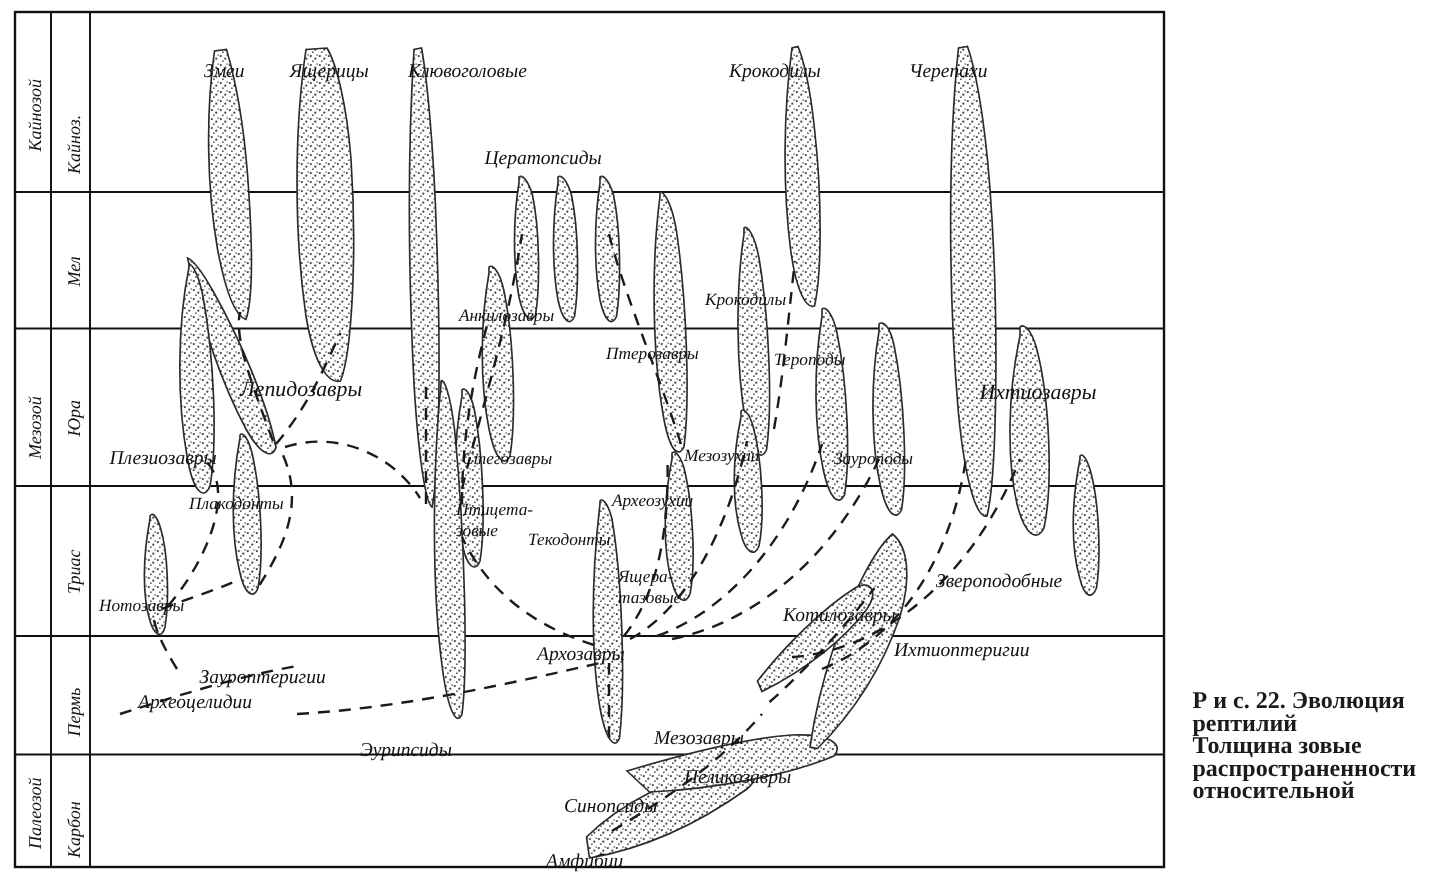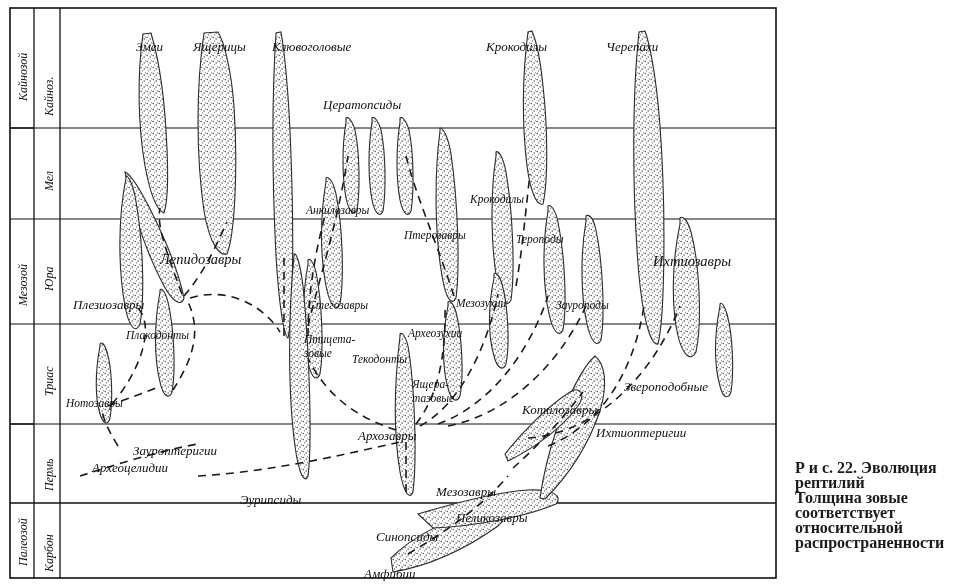--- a/index.html
+++ b/index.html
@@ -291,18 +291,17 @@
       <text class="taxon-label" x="448" y="516">Пеликозавры</text>
       <text class="taxon-label" x="368" y="535">Синопсиды</text>
       <text class="taxon-label" x="356" y="572">Амфибии</text>
     </svg>
   </div>
 
   <div class="caption-area">
     <span class="cap-line">Р и с. 22. Эволюция</span>
     <span class="cap-line">рептилий</span>
     <span class="cap-line">Толщина зовые</span>
-    <span class="cap-line">соответствует</span>
+    <span class="cap-line">распространенности</span>
     <span class="cap-line">относительной</span>
-    <span class="cap-line">распространенности</span>
   </div>
 
 </div>
 
 </body></html>

